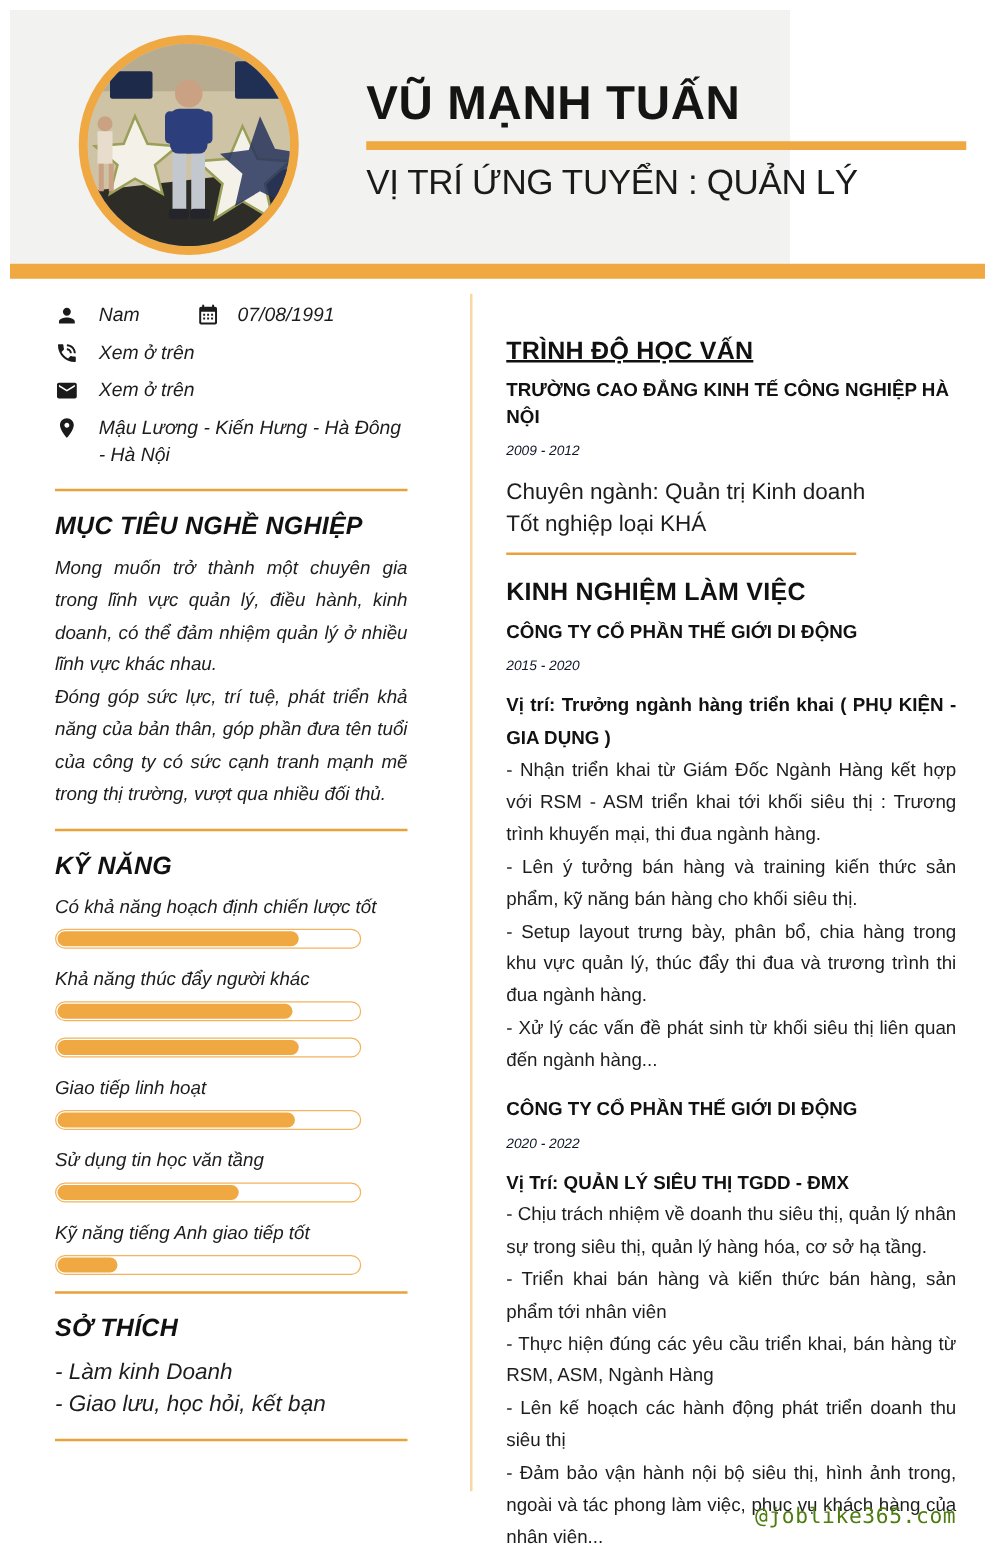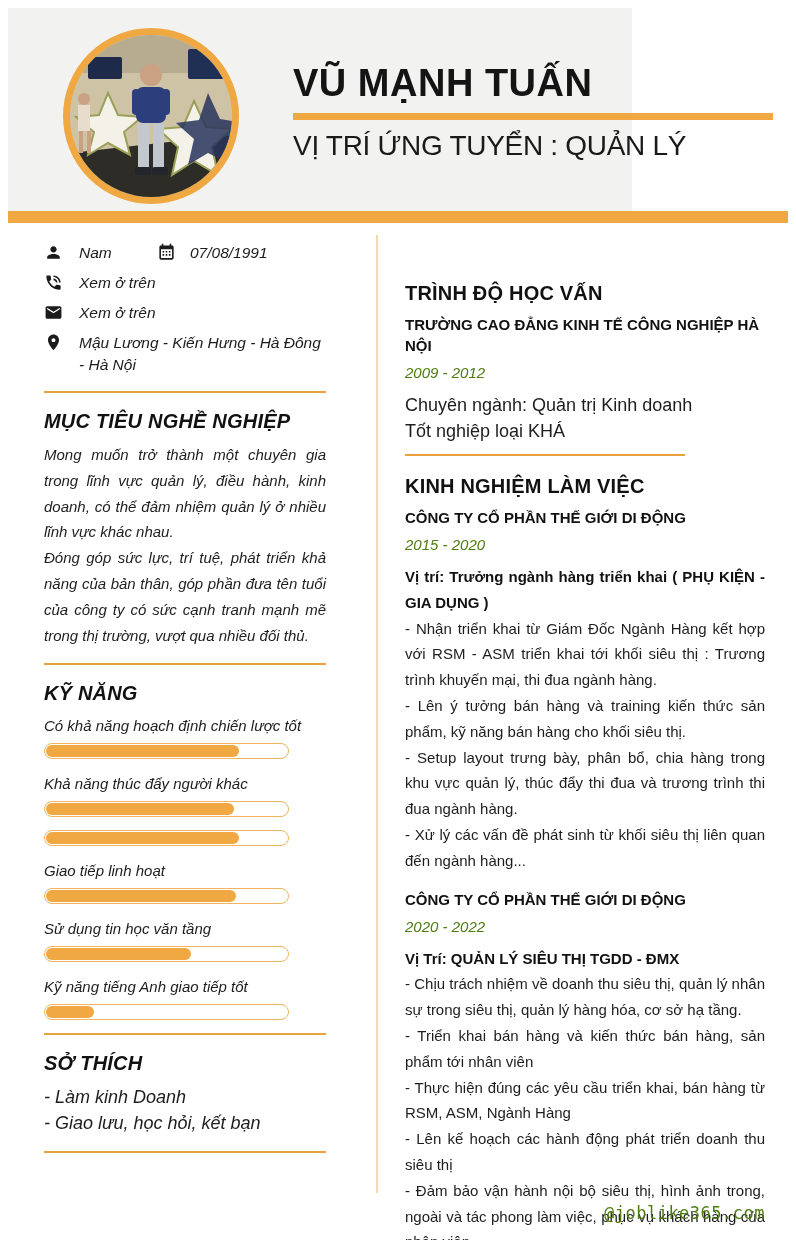--- a/index.html
+++ b/index.html
@@ -49,21 +49,21 @@
   .right-col { position:absolute; left:405px; top:266px; width:360px; }
 
   .sep { height:2px; background:#E9A23B; width:100%; margin-top:15px; }
 
   h2.section-title {
     font-size:20px; font-weight:700; color:#111; letter-spacing:0.2px;
     margin:0 0 9px 0;
   }
   .left-col h2.section-title { margin-top:17px; }
   .right-col h2.section-title { margin-top:19px; }
-  .right-col h2.first { margin-top:16px; }
+  .right-col h2.first { margin-top:4px;text-decoration:underline; }
 
   
   .c-row { display:flex; align-items:flex-start; margin-bottom:8px; font-size:15.5px; line-height:22px; }
   .c-icon { width:19px; height:19px; flex:0 0 19px; margin-right:16px; margin-top:1px; }
   .c-icon svg { display:block; width:19px; height:19px; fill:#1b1b1b; }
   .c-val { color:#1c1c1c; }
   .c-gender { width:76px; }
   .c-icon.cal { margin-left:2px; margin-right:14px; }
 
   
@@ -78,21 +78,21 @@
     background:#ffffff; padding:1px; margin-bottom:13px;
   }
   .skill-fill { height:12px; border-radius:7px; background:#F0A843; }
 
   
   .line-item { font-size:18px; line-height:26px; color:#1d1d1d; }
 
   .edu-school, .job-company {
     font-size:15px; font-weight:700; color:#111; line-height:21px; margin-bottom:7px;
   }
-  .period { font-style:italic; font-size:15px; color:#4d7c0f; margin-bottom:9px; line-height:20px; }
+  .period { font-style:italic; font-size:11px; color:#0f172a; margin-bottom:9px; line-height:20px; }
   .job-role { font-size:15px; font-weight:700; line-height:25.8px; text-align:justify; color:#111; }
   .job { margin-bottom:15px; }
   .job:last-child { margin-bottom:0; }
 
   .footer-mark {
     position:absolute; top:1203px; right:31px;
     font-family:"DejaVu Sans Mono", "Liberation Mono", monospace;
     font-size:17px; color:#4d7c0f; letter-spacing:0.5px;
   }
 </style>

